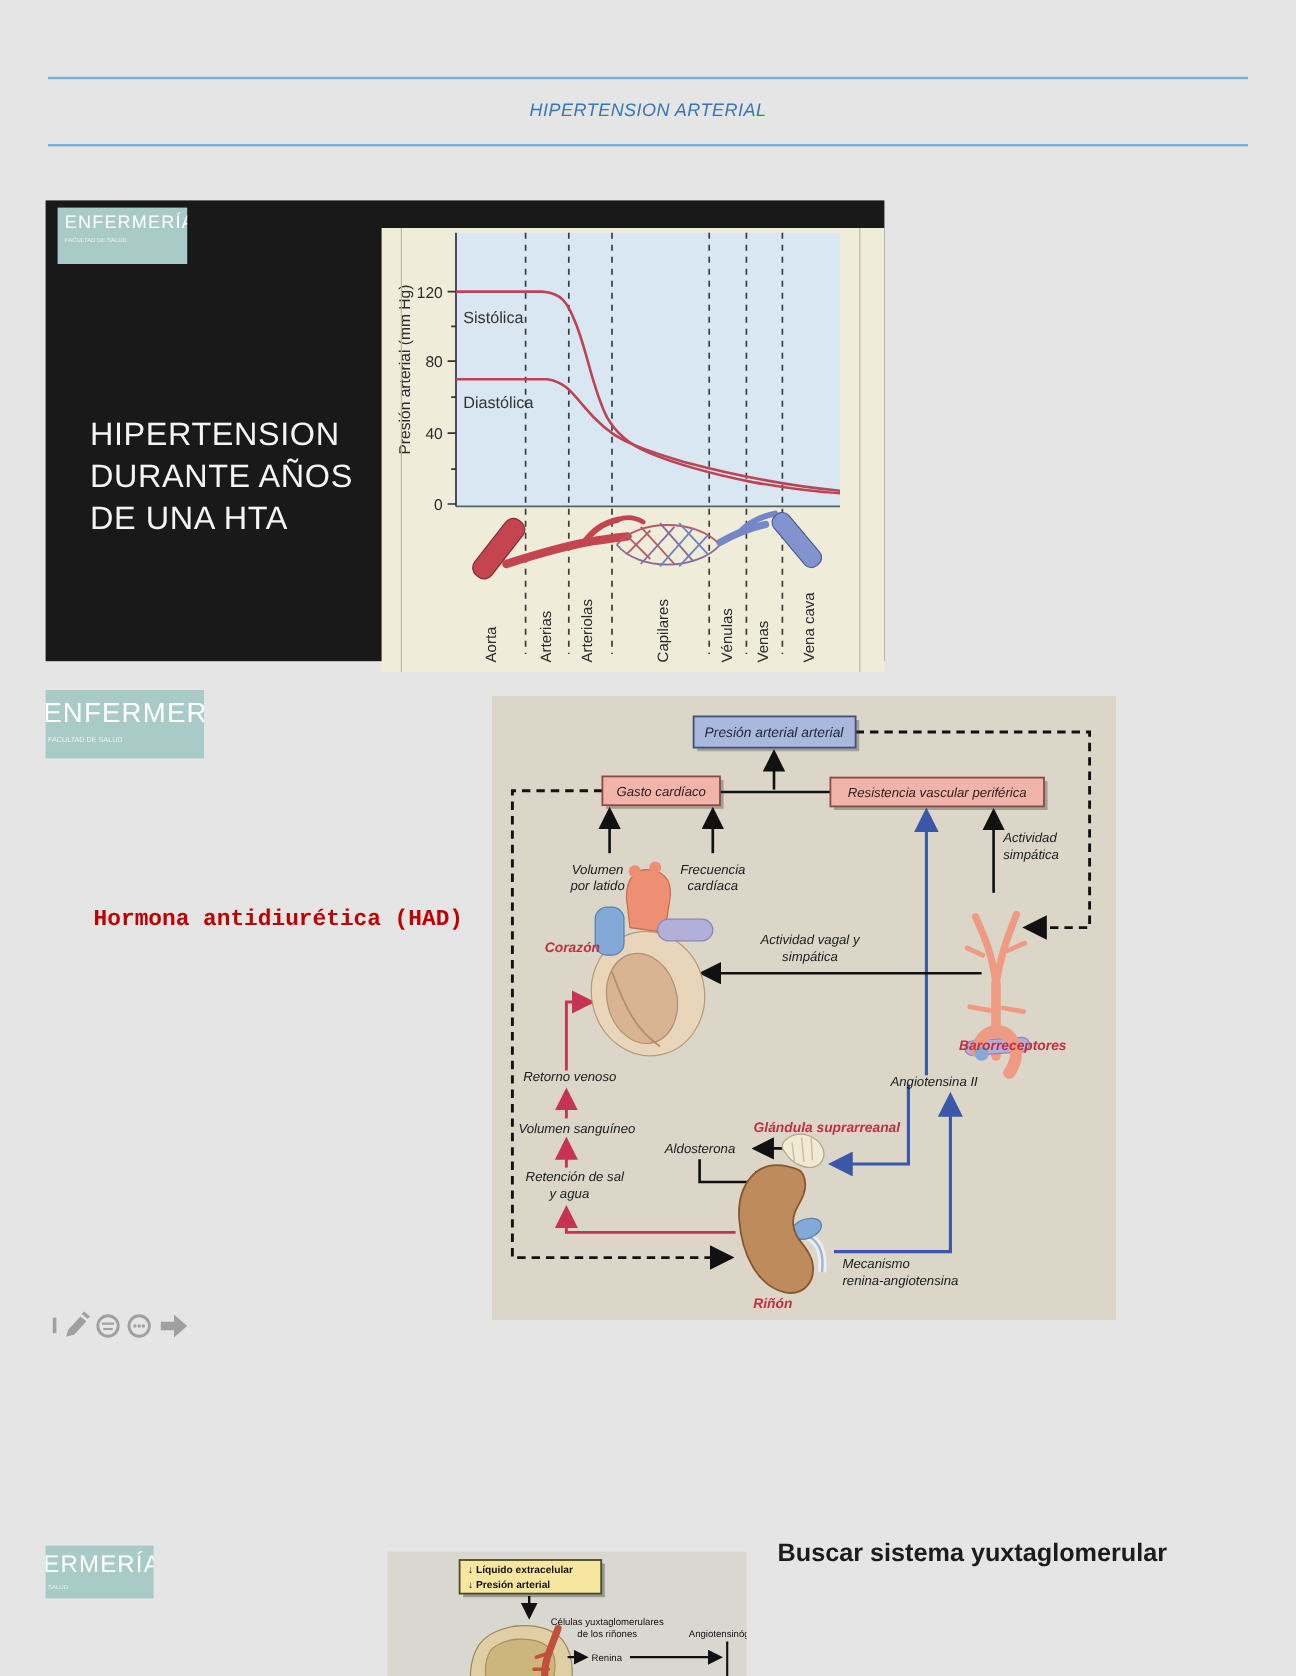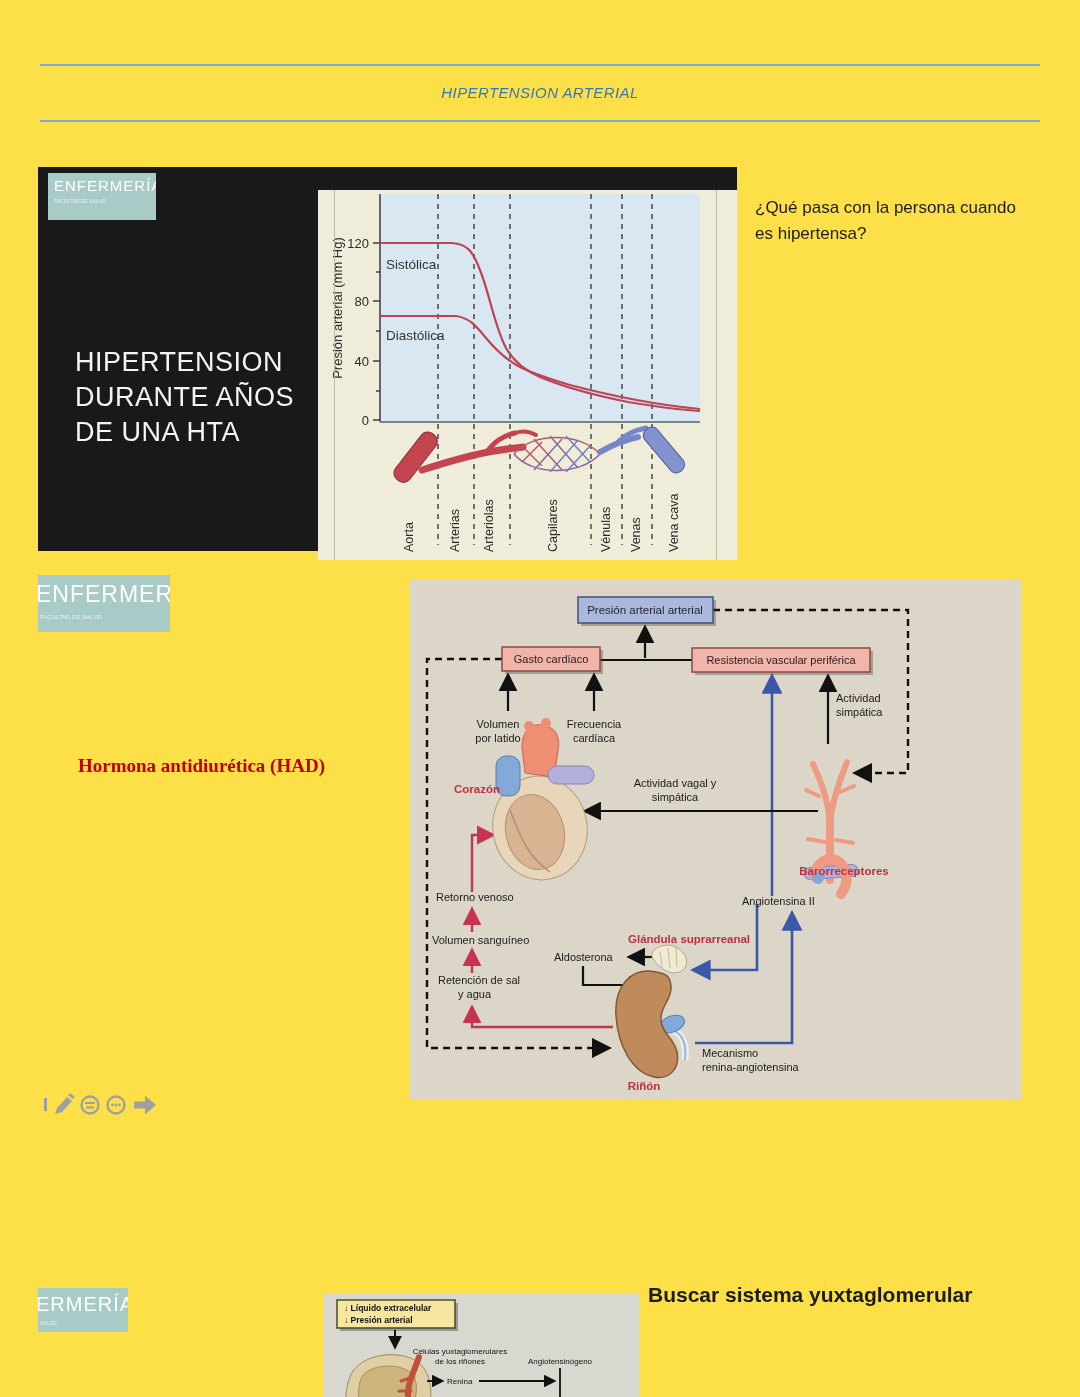--- a/index.html
+++ b/index.html
@@ -1,16 +1,16 @@
 <!DOCTYPE html>
 <html><head>
 <meta charset="utf-8">
 <style>
   html,body{margin:0;padding:0;background:#ffffff;}
-  .page{position:relative;width:1080px;height:1397px;background:#fde047;overflow:hidden;
+  .page{position:relative;width:1080px;height:1397px;background:#e5e5e5;overflow:hidden;
         font-family:"Liberation Sans",sans-serif;}
   .abs{position:absolute;}
   
   .hrule{position:absolute;left:40px;width:1000px;height:2px;background:#7bacd4;}
   .doc-title{position:absolute;left:0;top:84px;width:1080px;text-align:center;
              font-style:italic;color:#3777b5;font-size:15px;letter-spacing:.4px;}
   
   .slide1{position:absolute;left:38px;top:167px;width:699px;height:384px;background:#191919;}
   .logo{background:#a9cbc8;color:#ffffff;overflow:hidden;}
   .logo .t{font-weight:400;letter-spacing:1px;white-space:nowrap;}
@@ -23,30 +23,30 @@
   .chartpanel{position:absolute;left:280px;top:7px;width:419px;height:370px;background:#efecd9;margin-top:16px;}
   .filmline{position:absolute;top:0;width:1px;height:370px;background:#bcb99c;}
   
   .rtext{position:absolute;left:755px;top:195px;width:276px;color:#1c1c1c;font-size:17px;line-height:25.5px;}
   .rtext p{margin:0 0 14px 0;}
   
   .logo2{left:38px;top:575px;width:132px;height:57px;padding:6px 0 0 2px;box-sizing:border-box;}
   .logo2 .t{font-size:23px;margin-left:-4px;}
   .logo2 .s{font-size:6px;margin-top:6px;}
   .red-heading{position:absolute;left:78px;top:755px;color:#c00000;font-weight:bold;
-               font-family:Liberation Serif, serif;font-size:19px;}
-  .diagram2{position:absolute;left:410px;top:580px;width:612px;height:520px;background:#dbd6c7;}
+               font-family:Liberation Mono, monospace;font-size:19px;}
+  .diagram2{position:absolute;left:410px;top:580px;width:520px;height:520px;background:#dbd6c7;font-style:italic;}
   
   .annot{position:absolute;left:42px;top:1090px;width:130px;height:30px;}
   
   .logo3{left:38px;top:1288px;width:90px;height:44px;padding:5px 16px 0 2px;box-sizing:border-box;}
   .logo3 .t{font-size:20px;margin-left:-4px;}
   .logo3 .s{font-size:5px;margin-top:4px;}
   .note3{position:absolute;left:648px;top:1283px;color:#1c1c1c;font-size:21px;font-weight:bold;}
-  .diagram3{position:absolute;left:323px;top:1293px;width:316px;height:104px;background:#d9d8d0;overflow:hidden;}
+  .diagram3{position:absolute;left:323px;top:1293px;width:253px;height:104px;background:#d9d8d0;overflow:hidden;padding-left:46px;}
   svg text{font-family:"Liberation Sans",sans-serif;}
 </style>
 </head>
 <body>
 <div class="page">
 
   <div class="hrule" style="top:64px"></div>
   <div class="doc-title">HIPERTENSION ARTERIAL</div>
   <div class="hrule" style="top:120px"></div>
 
@@ -128,21 +128,20 @@
           <text transform="translate(239,362) rotate(-90)">Capilares</text>
           <text transform="translate(292,362) rotate(-90)">Vénulas</text>
           <text transform="translate(322,362) rotate(-90)">Venas</text>
           <text transform="translate(360,362) rotate(-90)">Vena cava</text>
         </g>
       </svg>
     </div>
   </div>
 
   <div class="rtext">
-    <p>¿Qué pasa con la persona cuando es hipertensa?</p>
   </div>
 
   <div class="logo logo2 abs">
     <div class="t">ENFERMERÍA</div>
     <div class="s">FACULTAD DE SALUD</div>
   </div>
   <div class="red-heading">Hormona antidiurética (HAD)</div>
 
   <div class="diagram2">
     <svg width="520" height="520" viewBox="0 0 520 520">

